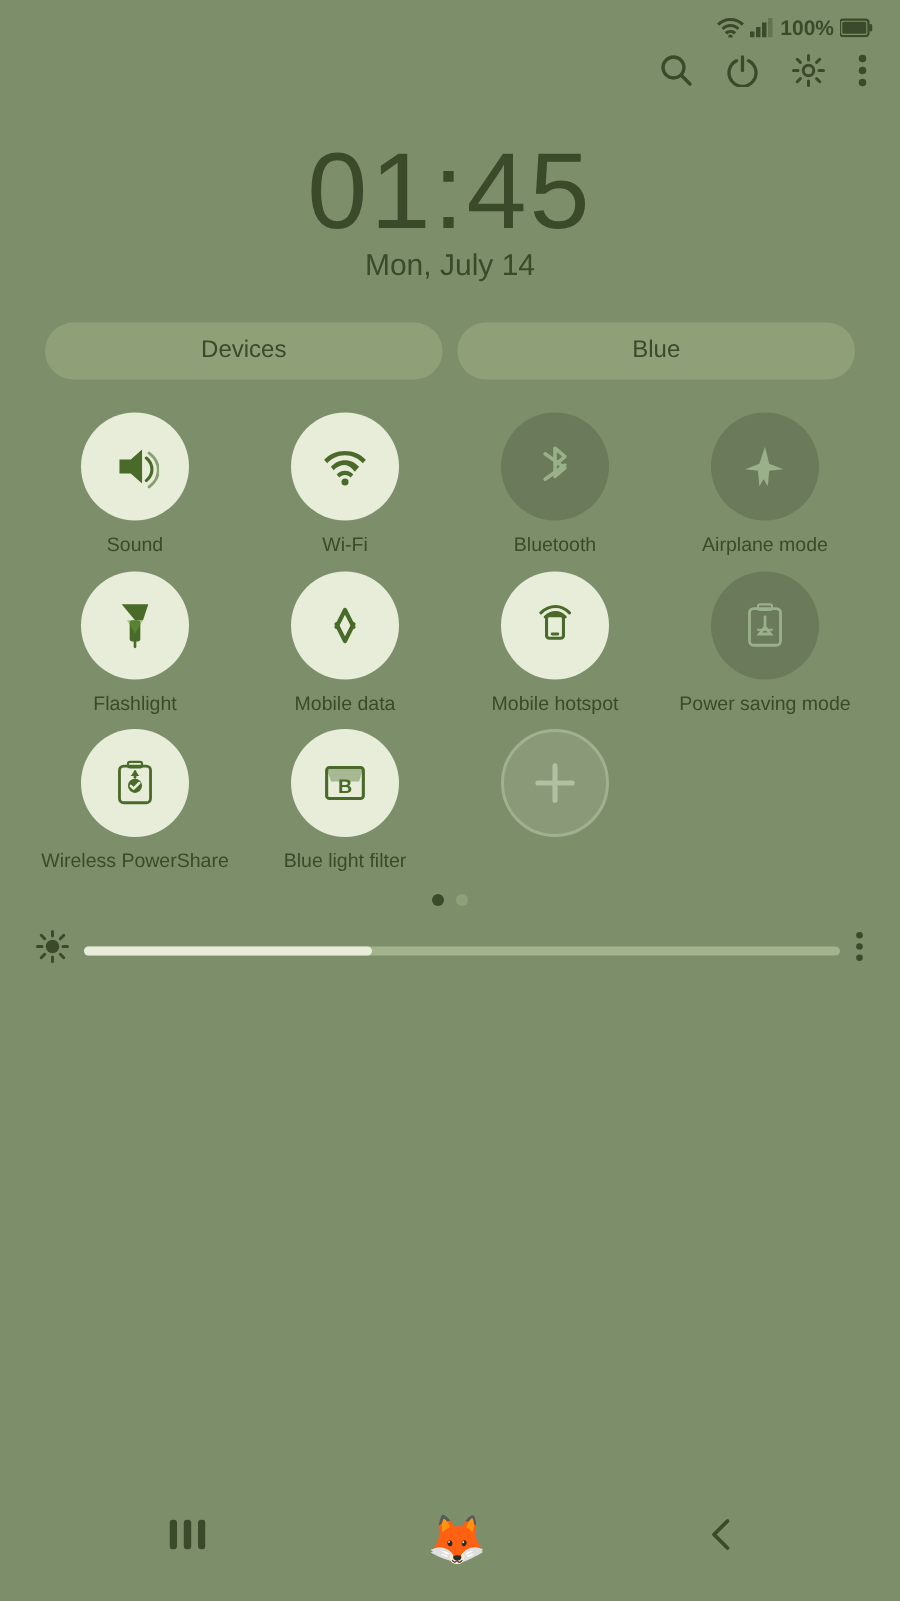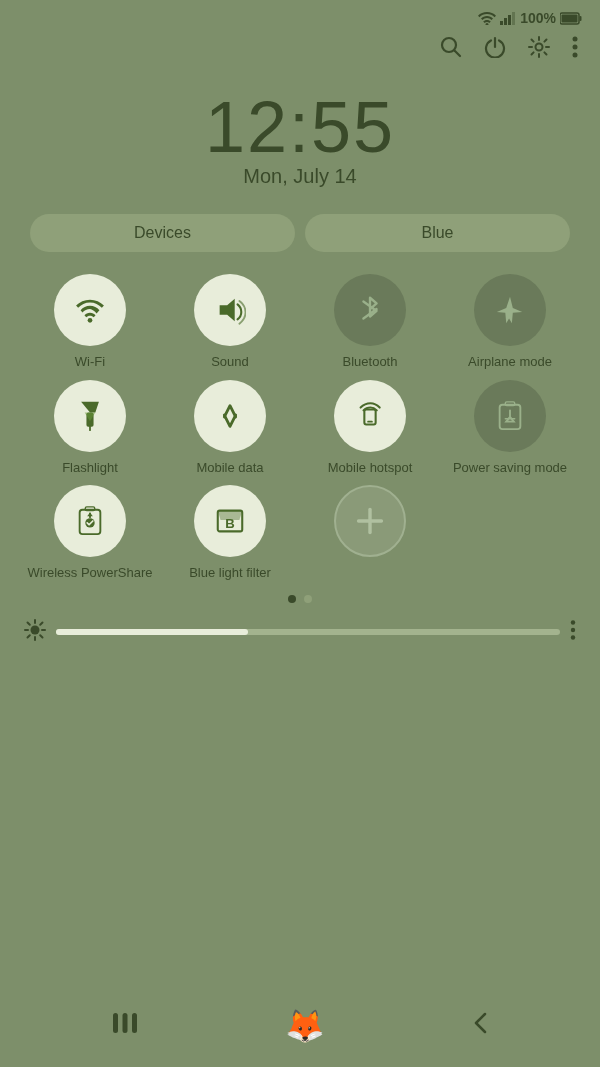--- a/index.html
+++ b/index.html
@@ -259,53 +259,53 @@
   <span class="top-action-icon">
     <svg width="6" height="22" viewBox="0 0 6 22">
       <circle cx="3" cy="3" r="2.5" fill="#3a4a2a"></circle>
       <circle cx="3" cy="11" r="2.5" fill="#3a4a2a"></circle>
       <circle cx="3" cy="19" r="2.5" fill="#3a4a2a"></circle>
     </svg>
   </span>
 </div>
 
 <div class="clock-section">
-  <div class="clock-time">12:55</div>
+  <div class="clock-time">01:45</div>
   <div class="clock-date">Mon, July 14</div>
 </div>
 
 <div class="tabs-row">
   <button class="tab-btn">Devices</button>
   <button class="tab-btn">Blue</button>
 </div>
 
 <div class="quick-settings">
   <div class="qs-grid">
+
+    <div class="qs-item">
+      <div class="qs-icon-circle active">
+        <svg width="34" height="34" viewBox="0 0 34 34" fill="none">
+          <polygon points="6,12 14,12 22,5 22,29 14,22 6,22" fill="#4a6a2a"></polygon>
+          <path d="M25 11c2.5 2 4 5 4 8s-1.5 6-4 8" stroke="#4a6a2a" stroke-width="2.2" stroke-linecap="round" fill="none"></path>
+          <path d="M27 7.5c4 3 6.5 7.5 6.5 12s-2.5 9-6.5 12" stroke="#4a6a2a" stroke-width="2" stroke-linecap="round" fill="none" opacity="0.6"></path>
+        </svg>
+      </div>
+      <span class="qs-label">Sound</span>
+    </div>
 
     <div class="qs-item">
       <div class="qs-icon-circle active">
         <svg width="34" height="28" viewBox="0 0 34 28" fill="none">
           <path d="M17 6C12 6 7.5 8.2 4.4 11.7L2.2 9.3C5.9 5.3 11.2 3 17 3s11.1 2.3 14.8 6.3L29.6 11.7C26.5 8.2 22 6 17 6z" fill="#4a6a2a"></path>
           <path d="M17 13c-3.2 0-6 1.4-8 3.7L7 14.2C9.5 11.4 13 9.5 17 9.5s7.5 1.9 10 4.7L24 17.7c-2-2.3-4.8-4.7-7-4.7z" fill="#4a6a2a"></path>
           <path d="M17 20c-1.6 0-3 .7-4 1.8l-1.9-2.1C12.5 18.1 14.6 17 17 17s4.5 1.1 5.9 2.7L21 21.8c-1-1.1-2.4-1.8-4-1.8z" fill="#4a6a2a"></path>
           <circle cx="17" cy="25" r="2.5" fill="#4a6a2a"></circle>
         </svg>
       </div>
       <span class="qs-label">Wi-Fi</span>
-    </div>
-
-    <div class="qs-item">
-      <div class="qs-icon-circle active">
-        <svg width="34" height="34" viewBox="0 0 34 34" fill="none">
-          <polygon points="6,12 14,12 22,5 22,29 14,22 6,22" fill="#4a6a2a"></polygon>
-          <path d="M25 11c2.5 2 4 5 4 8s-1.5 6-4 8" stroke="#4a6a2a" stroke-width="2.2" stroke-linecap="round" fill="none"></path>
-          <path d="M27 7.5c4 3 6.5 7.5 6.5 12s-2.5 9-6.5 12" stroke="#4a6a2a" stroke-width="2" stroke-linecap="round" fill="none" opacity="0.6"></path>
-        </svg>
-      </div>
-      <span class="qs-label">Sound</span>
     </div>
 
     <div class="qs-item">
       <div class="qs-icon-circle inactive">
         <svg width="22" height="34" viewBox="0 0 22 34" fill="none">
           <path d="M4 8l14 10L11 24V4l7 6-7 6" stroke="#9ab08a" stroke-width="2.5" stroke-linecap="round" stroke-linejoin="round" fill="none"></path>
           <path d="M4 26l14-10" stroke="#9ab08a" stroke-width="2.5" stroke-linecap="round"></path>
         </svg>
       </div>
       <span class="qs-label">Bluetooth</span>

